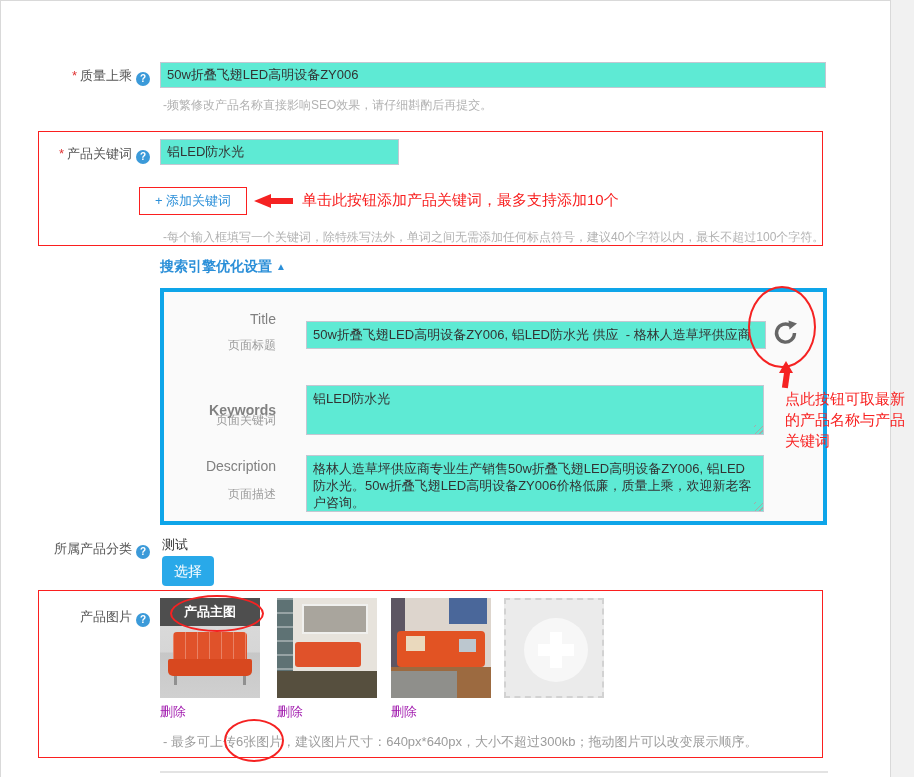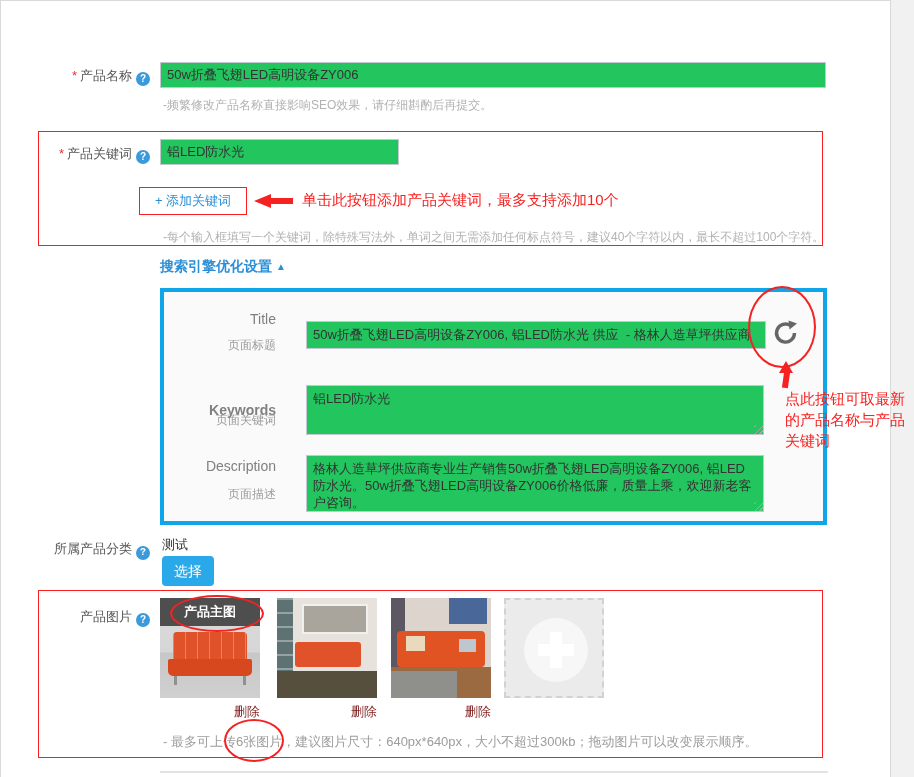--- a/index.html
+++ b/index.html
@@ -15,21 +15,21 @@
   .field-label { position:absolute; left:0; width:150px; text-align:right; font-size:13px; color:#555; }
   .req { color:#e03333; margin-right:3px; }
   .qicon { display:inline-block; width:14px; height:14px; border-radius:50%; background:#3b9ad9;
            color:#fff; font-size:10px; font-weight:bold; text-align:center; line-height:14px;
            vertical-align:-2px; margin-left:4px; }
 
   .lbl-name { top:67px; }
   .inp-name { position:absolute; left:160px; top:62px; width:666px; height:26px; }
   input.txt, textarea.txt { width:100%; height:100%; border:1px solid #c3c7d2; font-size:13px;
            color:#333; padding:10px 6px; font-family:"Liberation Sans","DejaVu Sans",sans-serif;
-           background:#22c55e; outline:none; resize:none; }
+           background:#5eead4; outline:none; resize:none; }
   textarea.txt { line-height:17px; padding-top:4px; }
   .help-txt { position:absolute; font-size:12px; color:#b2b2b2; }
   .help-name { left:163px; top:97px; }
 
   .redbox { position:absolute; border:1px solid #fb1f1f; }
   .redbox1 { left:38px; top:131px; width:785px; height:115px; }
 
   .lbl-kw { top:145px; }
   .inp-kw { position:absolute; left:160px; top:139px; width:239px; height:26px; }
 
@@ -66,21 +66,21 @@
   .ellipse-refresh { left:748px; top:286px; width:68px; height:82px; }
   .red-arrow-up { position:absolute; left:779px; top:361px; width:14px; height:28px; }
   .red-arrow-up .tri { position:absolute; left:0; top:0; width:0; height:0;
         border-left:7px solid transparent; border-right:7px solid transparent;
         border-bottom:12px solid #f52222; }
   .red-arrow-up .stem { position:absolute; left:4px; top:11px; width:6px; height:16px; background:#f52222;
         transform:rotate(8deg); }
   .refresh-note { position:absolute; left:785px; top:388px; font-size:15px; color:#f82020;
         line-height:21px; white-space:nowrap; }
 
-  .lbl-cat { top:540px;font-family:Liberation Mono, monospace; }
+  .lbl-cat { top:540px; }
   .cat-value { position:absolute; left:162px; top:536px; font-size:13px; color:#333; }
   .btn-select { position:absolute; left:162px; top:556px; width:52px; height:30px; background:#29a9e9;
         color:#fff; font-size:14px; border:none; border-radius:4px; text-align:center; line-height:30px;
         cursor:pointer; }
 
   .redbox2 { left:38px; top:590px; width:785px; height:168px; }
   .lbl-img { top:608px; }
 
   .slot { position:absolute; top:598px; width:100px; height:100px; overflow:hidden; cursor:pointer; }
   .s1 { left:160px; } .s2 { left:277px; } .s3 { left:391px; } .s4 { left:504px; }
@@ -117,39 +117,39 @@
   .p3 .floor { position:absolute; left:0; top:69px; width:100%; height:31px; background:#9c6a40; }
   .p3 .rug { position:absolute; left:0; top:73px; width:66px; height:27px; background:#8f8f8b; }
   
   .upload { background:#ebebeb; border:2px dashed #d2d2d2; }
   .upload .circle { position:absolute; left:18px; top:18px; width:64px; height:64px; border-radius:50%;
         background:rgba(255,255,255,.6); }
   .upload .ph, .upload .pv { position:absolute; background:#fff; }
   .upload .ph { left:32px; top:44px; width:36px; height:12px; }
   .upload .pv { left:44px; top:32px; width:12px; height:36px; }
 
-  .del-link { position:absolute; top:703px; width:100px; text-align:right; font-size:13px;
-        color:#7f1d1d; cursor:pointer; }
+  .del-link { position:absolute; top:703px; width:100px; text-align:left; font-size:13px;
+        color:#a21caf; cursor:pointer; }
   .d1 { left:160px; } .d2 { left:277px; } .d3 { left:391px; }
 
   .img-note { position:absolute; left:163px; top:733px; font-size:13px; color:#9c9c9c; white-space:nowrap; }
   .ellipse-note { left:224px; top:719px; width:60px; height:43px; }
 
   .bottom-divider { position:absolute; left:160px; top:771px; width:668px; height:2px; background:#e3e3e3; }
 </style>
 </head>
 <body>
 
 <div id="stage">
   <div id="card"></div>
   <div id="gutter"></div>
 
 
   <div class="field-label lbl-name">
-    <span class="req">*</span><span>产品名称</span><span class="qicon">?</span>
+    <span class="req">*</span><span>质量上乘</span><span class="qicon">?</span>
   </div>
   <div class="inp-name">
     <input class="txt" value="50w折叠飞翅LED高明设备ZY006" style="">
   </div>
   <div class="help-txt help-name">-频繁修改产品名称直接影响SEO效果，请仔细斟酌后再提交。</div>
 
   <div class="redbox redbox1"></div>
   <div class="field-label lbl-kw">
     <span class="req">*</span><span>产品关键词</span><span class="qicon">?</span>
   </div>

